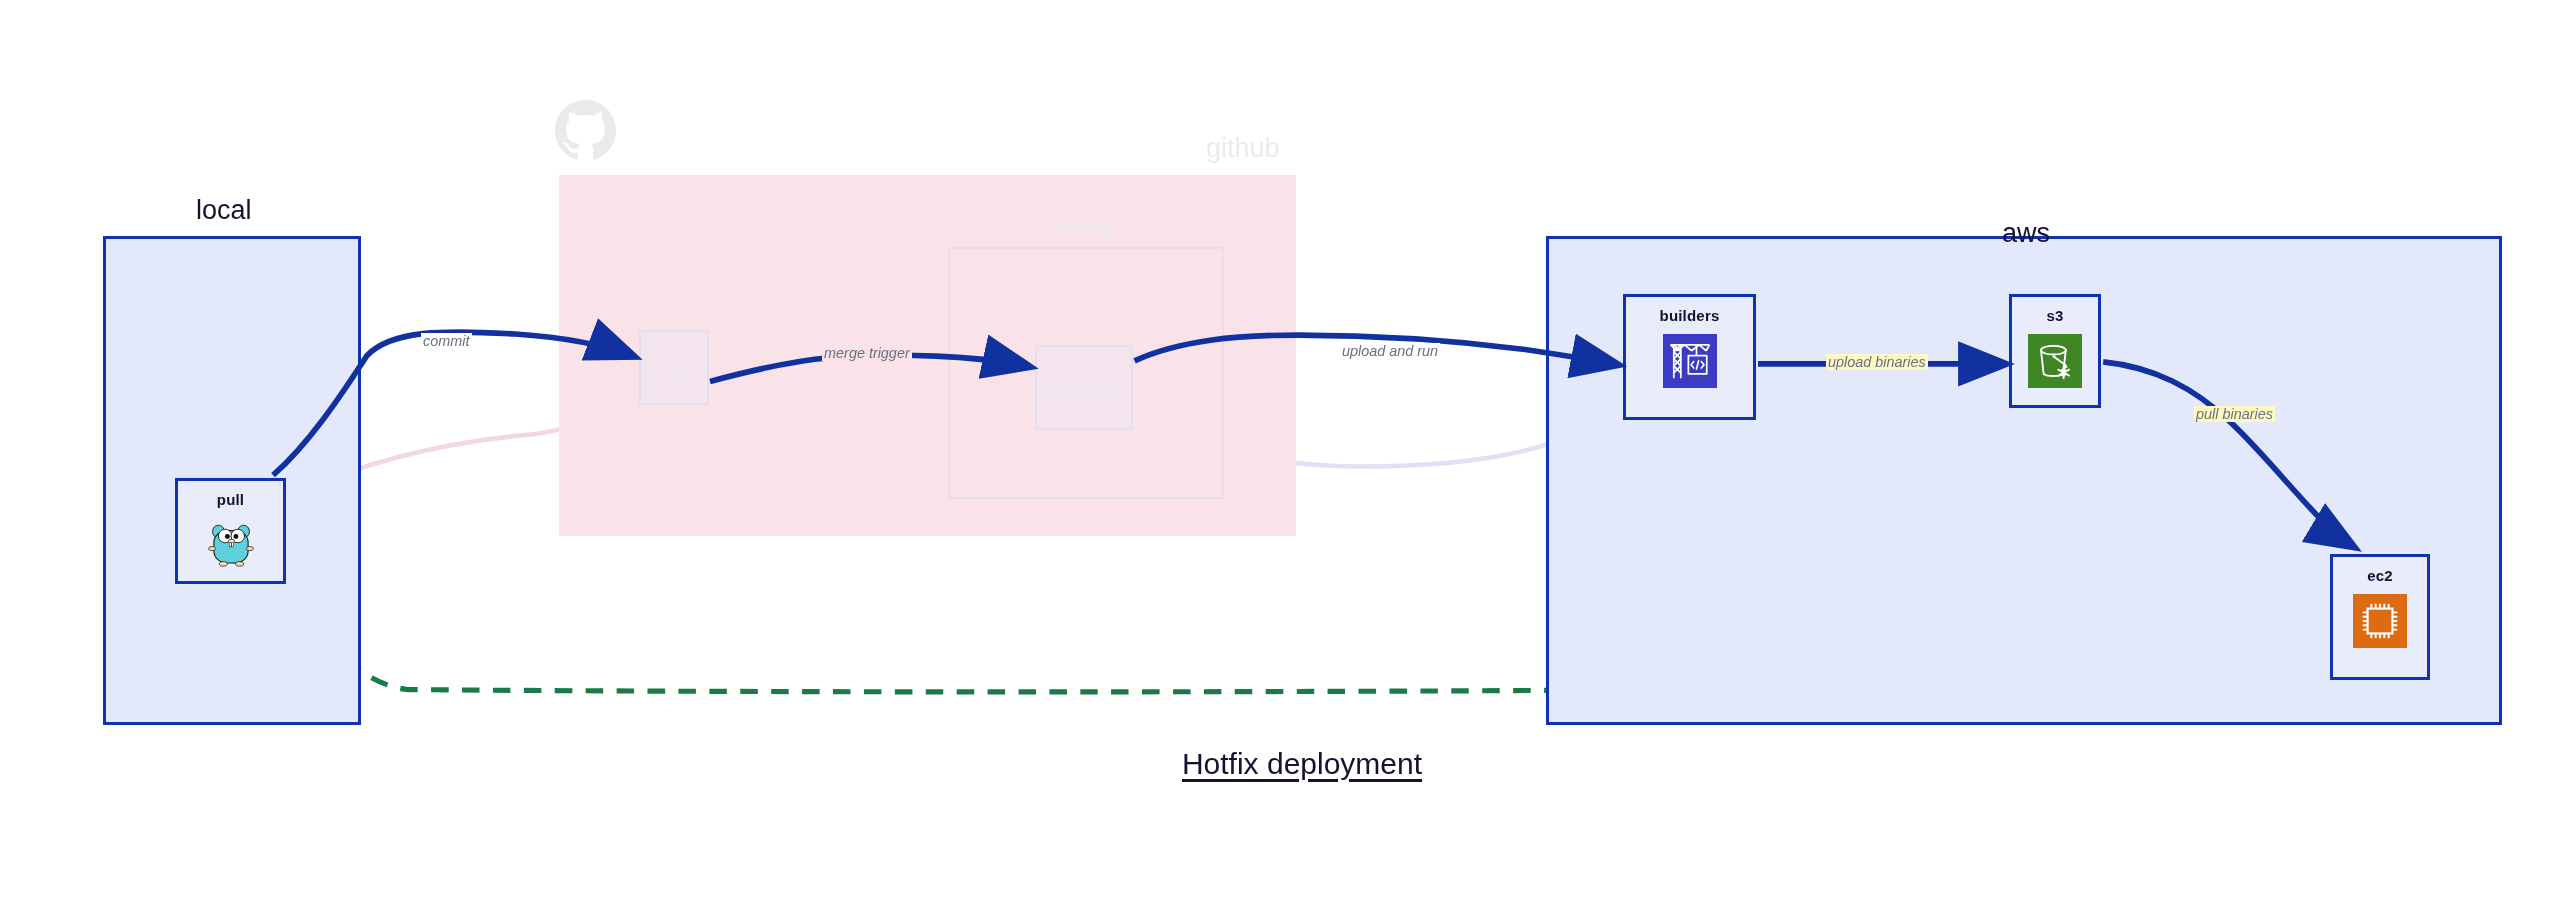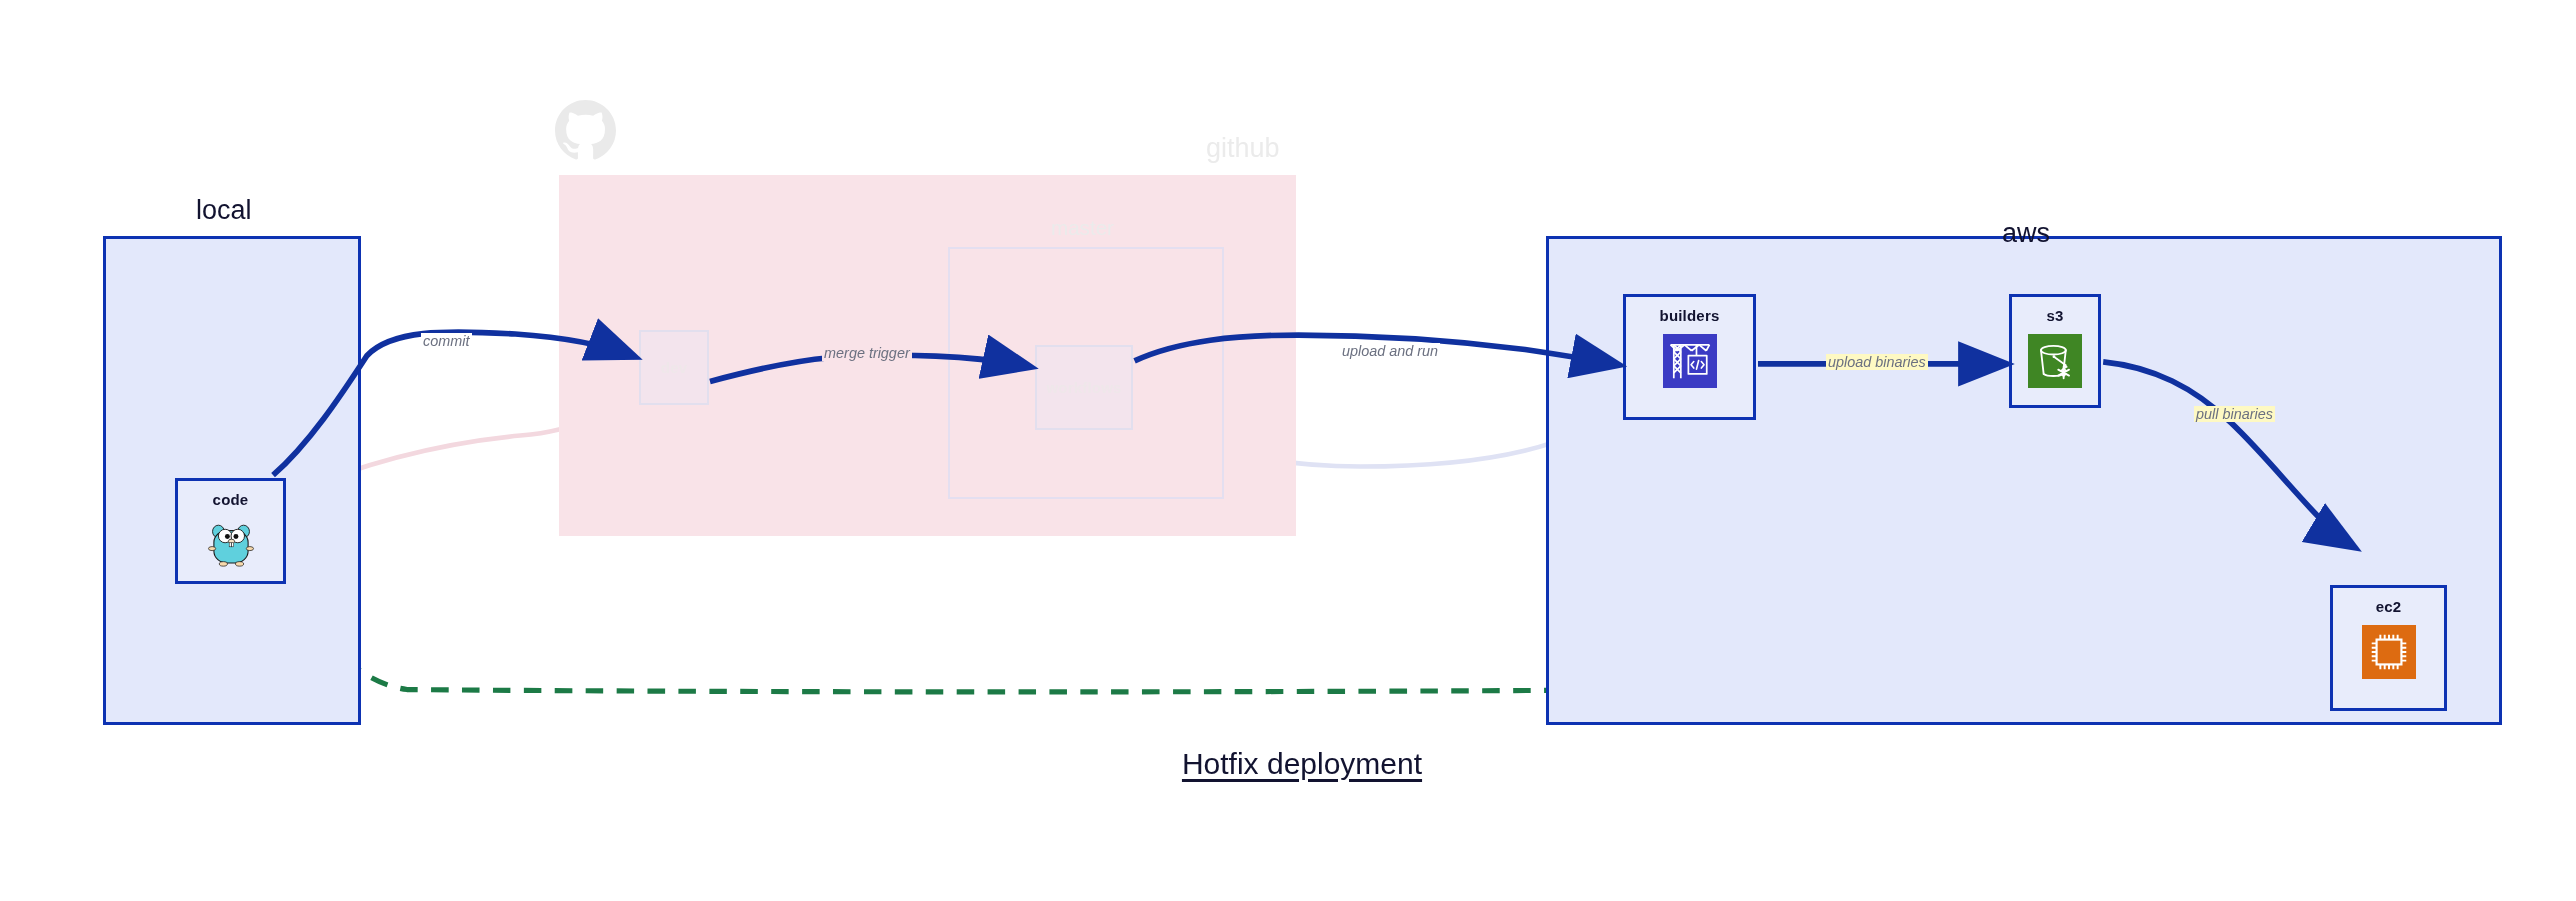--- a/index.html
+++ b/index.html
@@ -174,21 +174,21 @@
 
     <path d="M 1330,790 C 1420,900 1600,935 1790,900 C 1890,882 1960,862 2005,820" fill="none" stroke="#e6e2f0" stroke-width="9" marker-end="url(#ah-lavf)"></path>
 
     <path d="M 2205,775 C 2300,860 2430,905 2640,905 C 2880,905 3050,870 3145,790" fill="none" stroke="#dfe2f4" stroke-width="9" marker-end="url(#ah-lavf)"></path>
 
     <path d="M 560,1140 C 640,1260 700,1325 790,1338 C 1600,1345 2900,1345 4080,1330
              C 4330,1322 4440,1275 4512,1218" fill="none" stroke="#1c7a46" stroke-width="10" stroke-dasharray="34 26" stroke-linecap="butt" marker-end="url(#ah-green)"></path>
   </svg>
 
   <div class="node" style="left:175px; top:478px; width:111px; height:106px;">
-    <div class="node-label">code</div>
+    <div class="node-label">pull</div>
     <div class="node-icon">
       <svg viewBox="0 0 120 120" width="54" height="54">
 
         <ellipse cx="32" cy="30" rx="13" ry="14" fill="#5fd0dd" stroke="#1a1a1a" stroke-width="2"></ellipse>
         <ellipse cx="88" cy="30" rx="13" ry="14" fill="#5fd0dd" stroke="#1a1a1a" stroke-width="2"></ellipse>
 
         <rect x="22" y="28" width="76" height="72" rx="30" ry="26" fill="#5fd0dd" stroke="#1a1a1a" stroke-width="2.4"></rect>
 
         <circle cx="47" cy="40" r="15" fill="#ffffff" stroke="#1a1a1a" stroke-width="2"></circle>
         <circle cx="75" cy="40" r="15" fill="#ffffff" stroke="#1a1a1a" stroke-width="2"></circle>
@@ -261,21 +261,21 @@
           <circle cx="48" cy="42" r="2.6" fill="#ffffff" stroke="none"></circle>
           <path d="M64,53 L74,61 L68,65 z" fill="#ffffff" stroke="none"></path>
 
           <path d="M66,60 L66,82 M56,66 L76,77 M76,66 L56,77"></path>
           <path d="M66,64 L62,68 M66,64 L70,68 M66,78 L62,74 M66,78 L70,74"></path>
         </g>
       </svg>
     </div>
   </div>
 
-  <div class="node" style="left:2330px; top:554px; width:117px; height:126px;margin-top:31px;">
+  <div class="node" style="left:2330px; top:554px; width:100px; height:126px;">
     <div class="node-label">ec2</div>
     <div class="node-icon">
       <svg viewBox="0 0 100 100" width="54" height="54">
         <rect width="100" height="100" fill="#dd6b11"></rect>
         <rect x="27" y="27" width="46" height="46" fill="none" stroke="#ffffff" stroke-width="4"></rect>
         <g stroke="#ffffff" stroke-width="3.6" stroke-linecap="butt">
 
           <path d="M34,18 L34,27 M42,18 L42,27 M50,18 L50,27 M58,18 L58,27 M66,18 L66,27"></path>
 
           <path d="M34,73 L34,82 M42,73 L42,82 M50,73 L50,82 M58,73 L58,82 M66,73 L66,82"></path>

